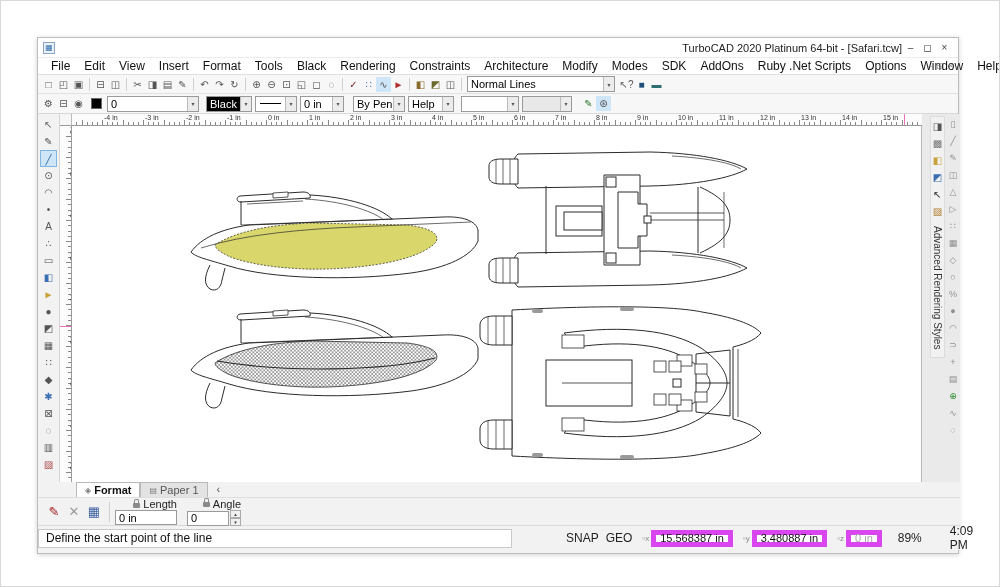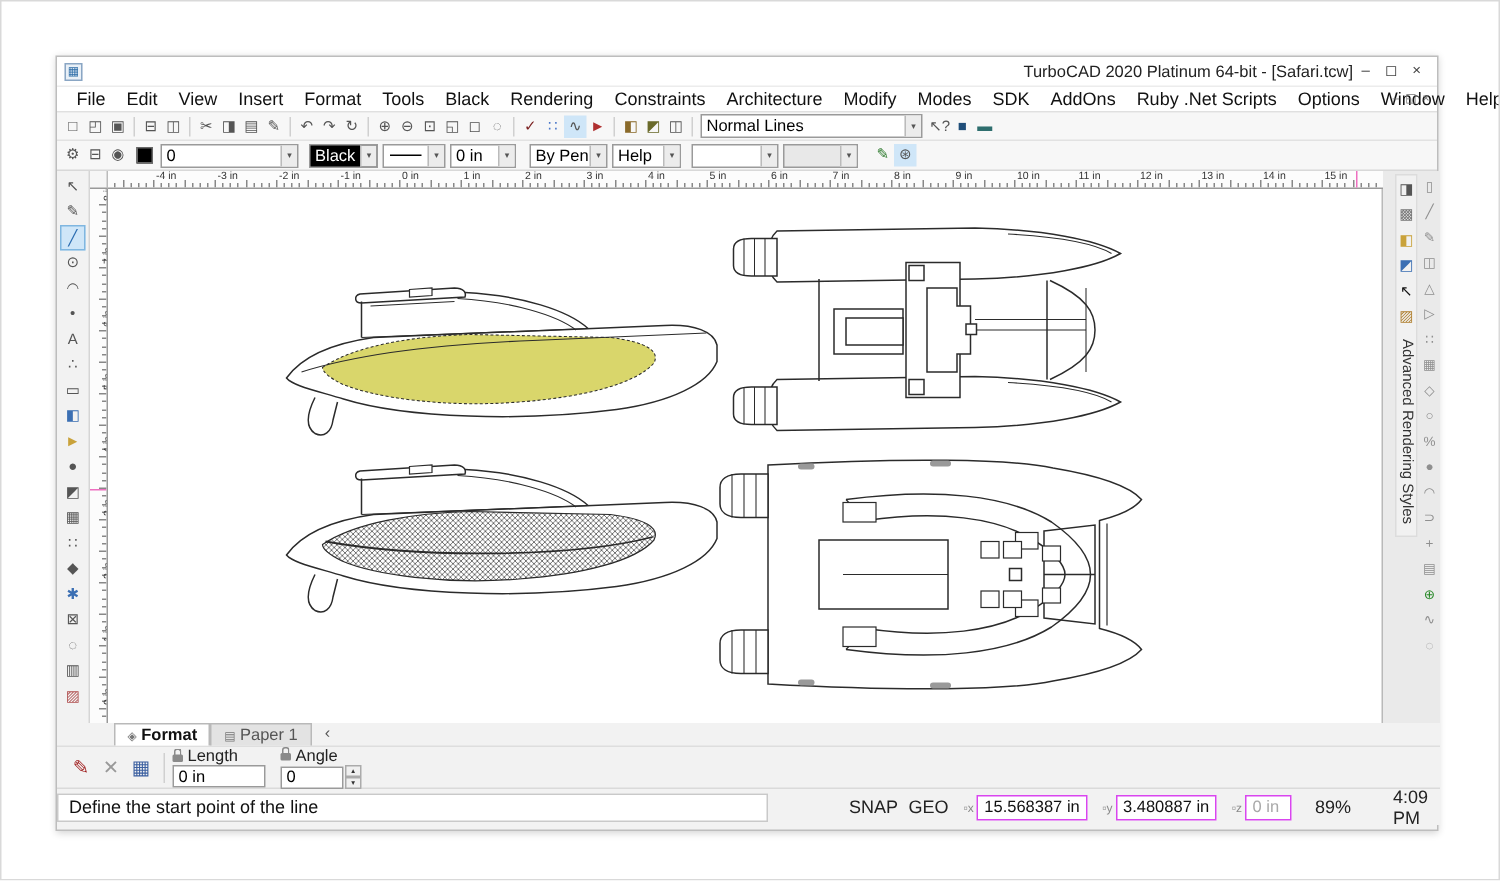--- a/index.html
+++ b/index.html
@@ -53,35 +53,35 @@
   .tabsrow{position:absolute;top:444px;left:0;width:922px;height:16px;background:#f2f2f2;display:flex;align-items:flex-end;padding-left:38px;border-bottom:1px solid #dedede;}
   .tab{height:15px;display:inline-flex;align-items:center;padding:0 8px;font-size:11px;border:1px solid #b9b9b9;border-bottom:none;background:#e3e3e3;color:#555;white-space:nowrap;}
   .tab.active{background:#fff;font-weight:bold;color:#111;}
   .tabico{font-size:8px;margin-right:3px;color:#777;font-weight:normal;}
   .tabscroll{margin-left:9px;font-size:11px;color:#555;line-height:15px;}
   
   .coordbar{position:absolute;top:460px;left:0;width:922px;height:28px;background:#f2f2f2;display:flex;align-items:center;padding-left:6px;border-bottom:1px solid #dadada;}
   .cicon{width:20px;height:20px;font-size:13px;line-height:20px;text-align:center;flex:none;}
   .csep{width:1px;height:20px;background:#d0d0d0;margin:0 5px;}
   .fldgroup{display:flex;flex-direction:column;margin-right:10px;font-size:11px;}
-  .fldlabel{display:flex;align-items:center;color:#222;height:12px;}
+  .fldlabel{display:flex;align-items:center;color:#222;height:12px;justify-content:flex-end;}
   .lock{display:inline-block;width:7px;height:5px;background:#8a8a8a;border-radius:1px;position:relative;margin-right:3px;top:1px;}
   .lock::before{content:"";position:absolute;left:1px;top:-4px;width:3px;height:4px;border:1px solid #8a8a8a;border-bottom:none;border-radius:2px 2px 0 0;}
   .cinput{width:62px;height:15px;border:1px solid #9a9a9a;font-size:11px;padding:0 3px;font-family:inherit;background:#fff;}
   .cinput.narrow{width:42px;}
   .angwrap{display:flex;align-items:flex-end;}
   .spinner{display:flex;flex-direction:column;margin-left:1px;}
   .spinbtn{width:11px;height:8px;font-size:5px;line-height:7px;text-align:center;border:1px solid #ababab;background:#f0f0f0;color:#333;}
   
   .statusbar{position:absolute;top:488px;left:0;width:922px;height:24px;background:#f2f2f2;display:flex;align-items:center;font-size:12px;padding:0 8px 0 0;}
   .prompt{width:474px;height:19px;background:#fff;border:1px solid #c9c9c9;line-height:17px;padding:0 7px;color:#111;flex:none;white-space:nowrap;overflow:hidden;}
   .snapword{margin-left:54px;color:#222;}
   .snapword + .snapword{margin-left:7px;}
   .axpre{font-size:8px;color:#888;margin:0 2px 0 10px;}
-  .coordfield{display:flex;align-items:center;background:#fff;border:1px solid #d946ef;height:17px;padding:0 4px;font-size:11px;color:#111;white-space:nowrap;}
+  .coordfield{display:flex;align-items:center;background:#fff;border:5px solid #d946ef;height:17px;padding:0 4px;font-size:11px;color:#111;white-space:nowrap;}
   .coordfield.z{color:#a9a9a9;width:64px;}
   .zoomlvl{margin-left:16px;color:#222;}
   .clock{margin-left:28px;color:#222;}
 </style>
 </head>
 <body>
 
 <div class="frame">
   <div class="app">
 

